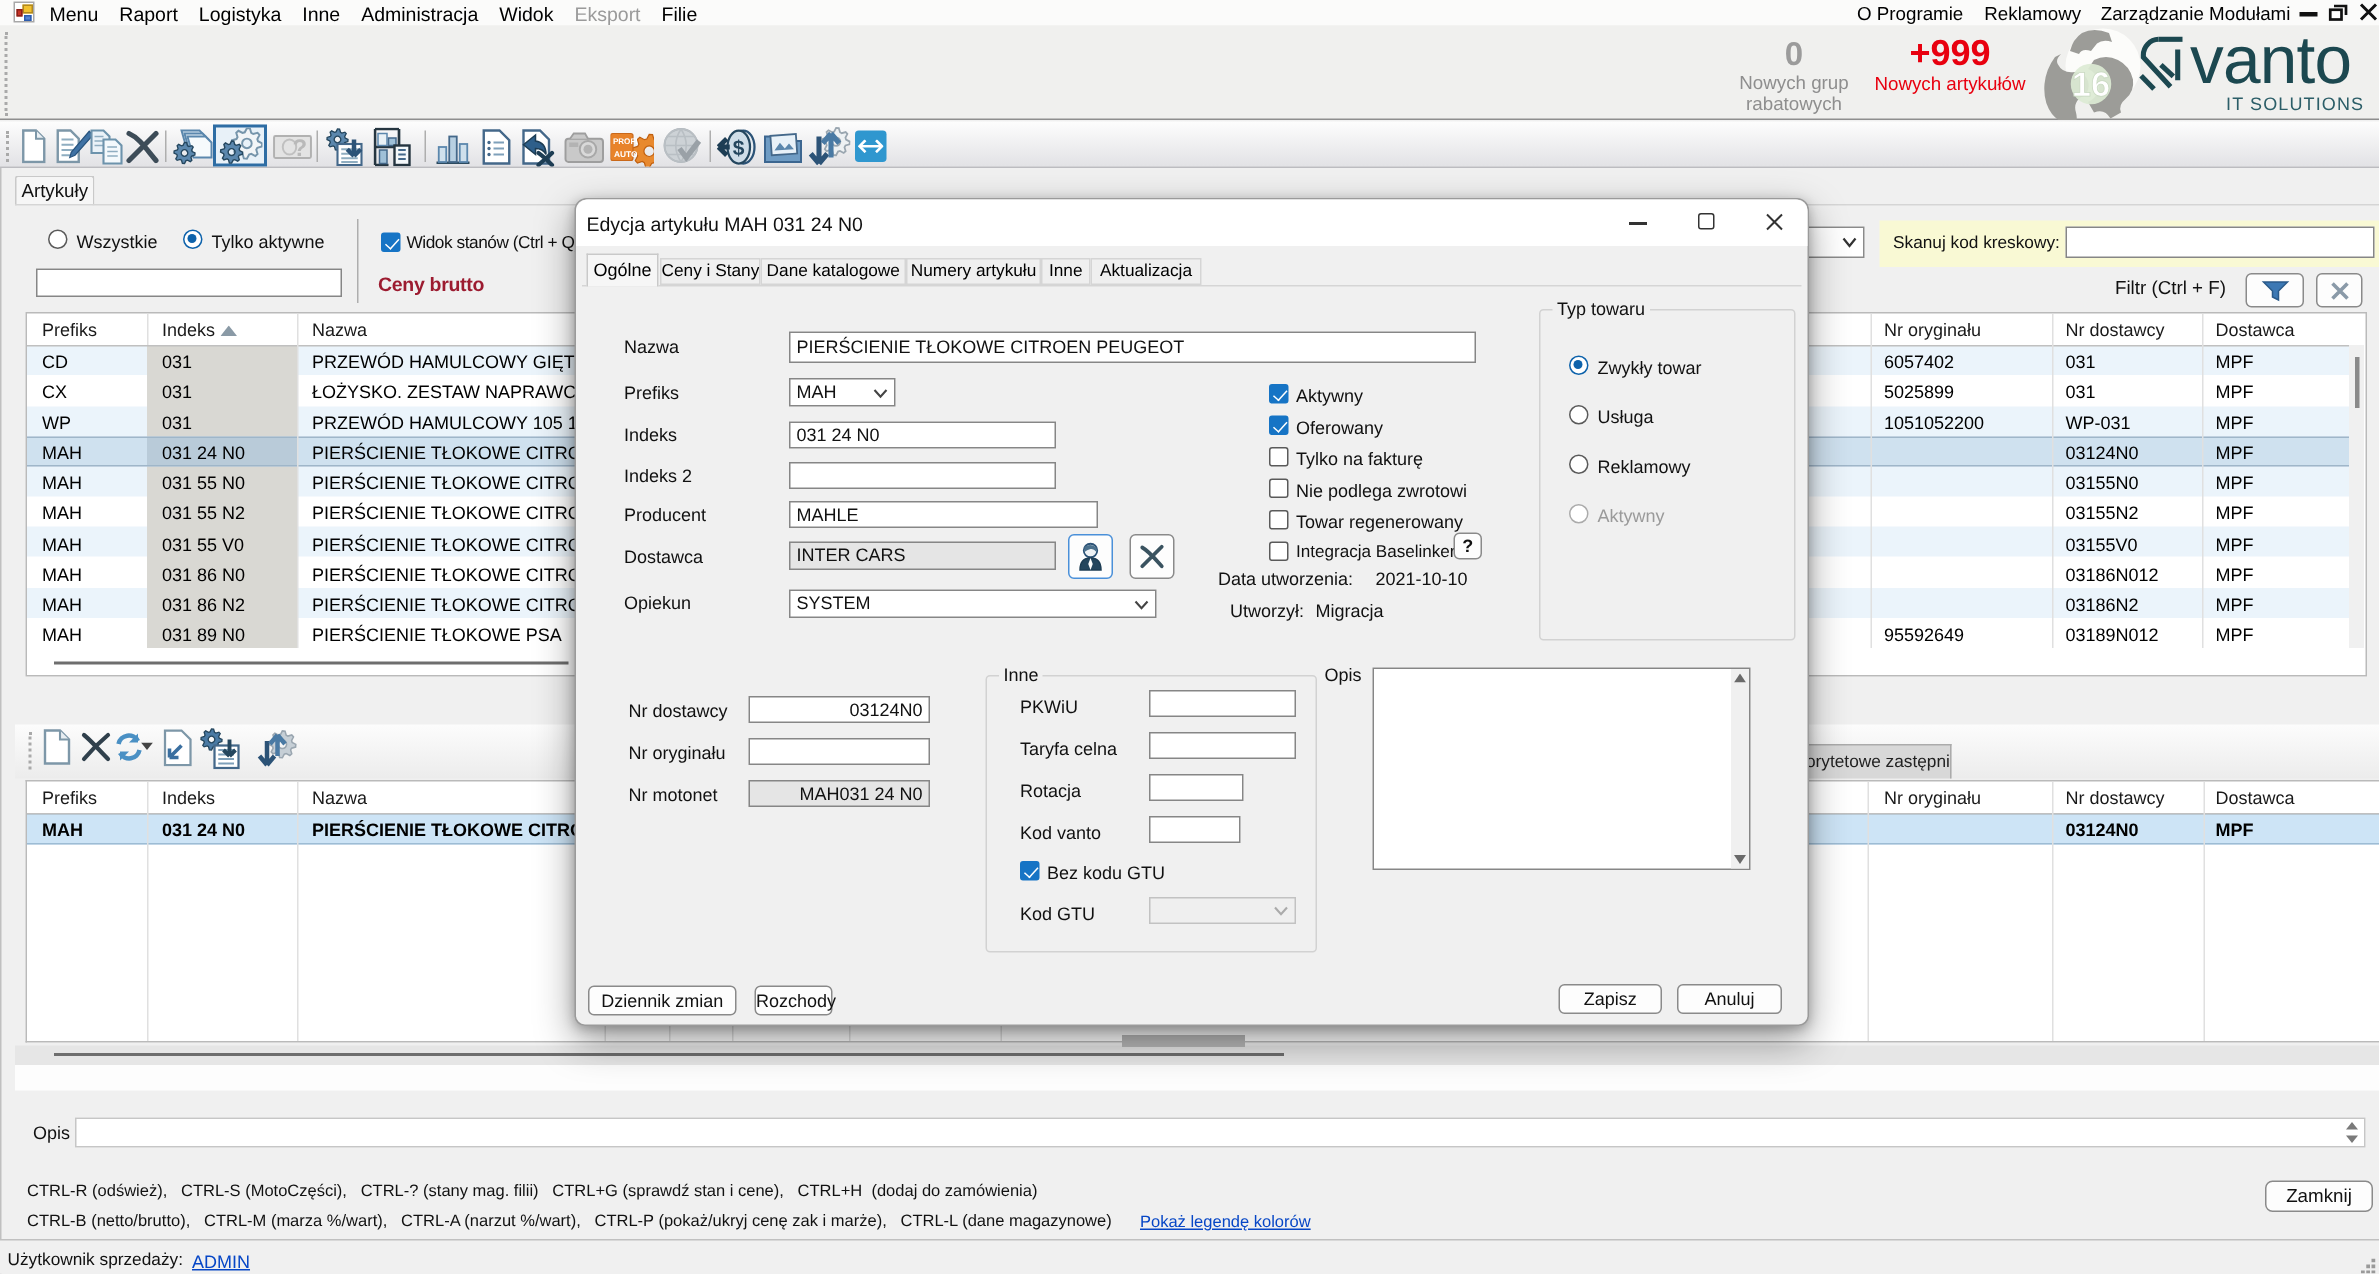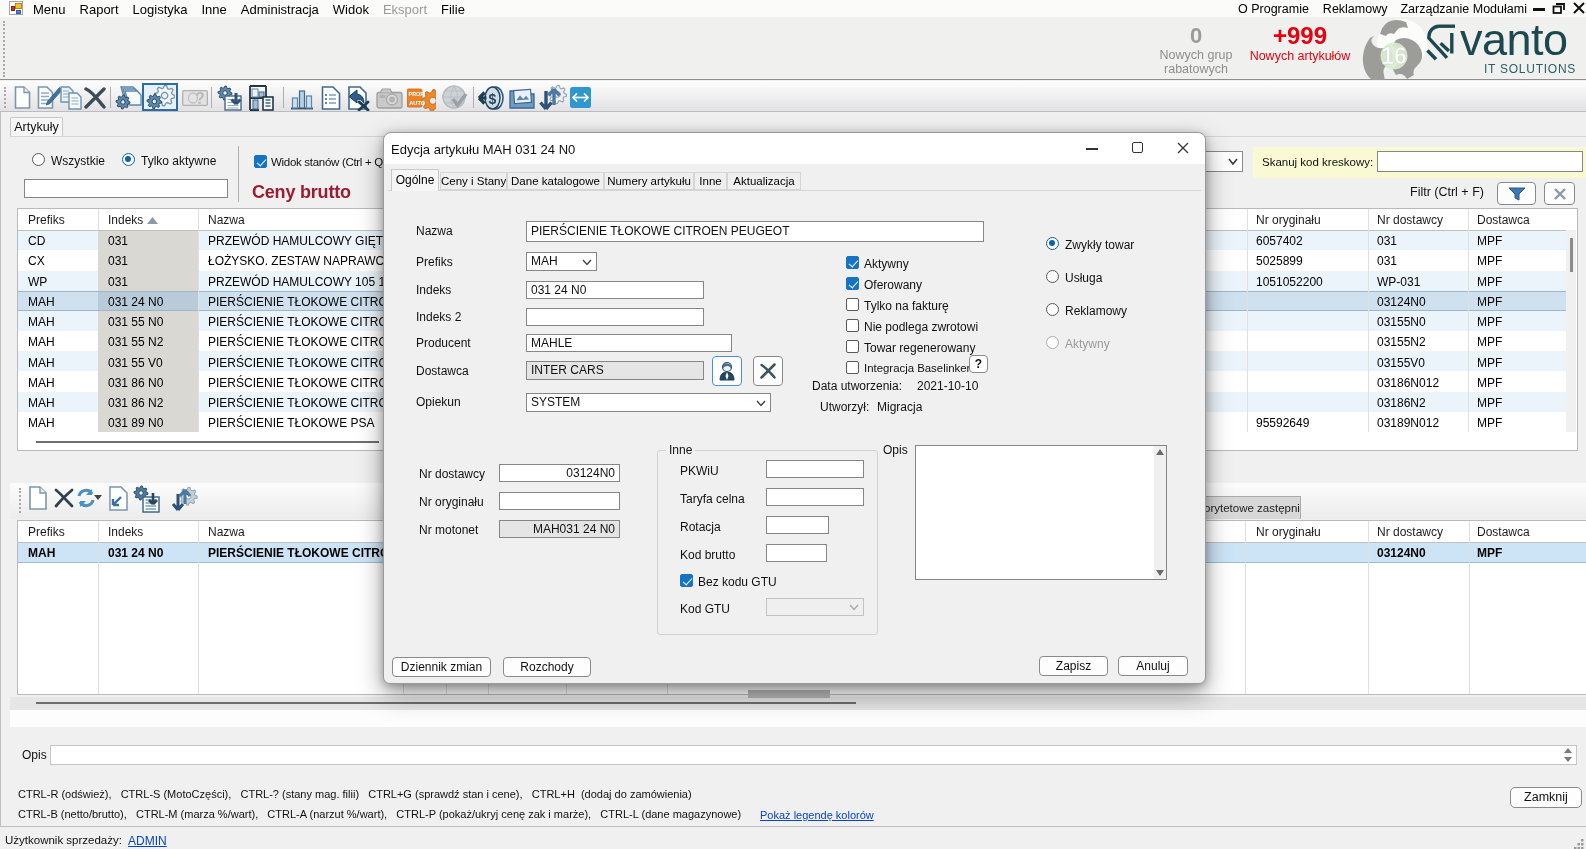--- a/index.html
+++ b/index.html
@@ -214,21 +214,21 @@
 <div class="abs" style="left:10px;top:117px;width:53px;height:20px;background:#f6f6f6;border:1px solid #c9c9c9;border-bottom:none;border-radius:2px 2px 0 0;font-size:12.5px;color:#111;text-align:center;line-height:19px">Artykuły</div>
 <div class="abs" style="left:10px;top:136px;width:1576px;height:1px;background:#d5d5d5"></div>
 
 <div class="rad" style="left:32px;top:153px"></div>
 <div class="lbl" style="left:51px;top:154px">Wszystkie</div>
 <div class="rad on" style="left:122px;top:153px"></div>
 <div class="lbl" style="left:141px;top:154px">Tylko aktywne</div>
 <div class="vsep" style="left:238px;top:146px;height:56px"></div>
 <div class="cb on" style="left:254px;top:155px"></div>
 <div class="lbl" style="left:271px;top:156px;font-size:11.5px;letter-spacing:-0.3px">Widok stanów (Ctrl + Q)</div>
-<div class="lbl" style="left:252px;top:182px;font-weight:bold;font-size:18px;letter-spacing:-0.2px;color:#9c1b30">Ceny brutto</div>
+<div class="lbl" style="left:252px;top:182px;font-weight:bold;font-size:13px;letter-spacing:-0.2px;color:#9c1b30">Ceny brutto</div>
 <div class="fld" style="left:24px;top:179px;width:204px;height:19px"></div>
 
 <div class="abs" id="table1" style="left:17px;top:208px;width:1561px;height:243px;background:#fff;border:1px solid #bababa;overflow:hidden">
   <div class="abs" style="left:0;top:21.2px;width:1548px;height:20.2px;background:#ebf4fb"></div>
   <div class="abs" style="left:0;top:61.6px;width:1548px;height:20.2px;background:#ebf4fb"></div>
   <div class="abs" style="left:0;top:101.8px;width:1548px;height:20.2px;background:#ebf4fb"></div>
   <div class="abs" style="left:0;top:142.2px;width:1548px;height:20.2px;background:#ebf4fb"></div>
   <div class="abs" style="left:0;top:182.6px;width:1548px;height:20.2px;background:#ebf4fb"></div>
   <div class="abs" style="left:80px;top:21px;width:100px;height:202px;background:#d9d8d3"></div>
   <div class="abs" style="left:0;top:81.8px;width:1548px;height:20.2px;background:#cfe1ef;border-top:1px solid #9fb6c9;border-bottom:1px solid #9fb6c9"></div>
@@ -475,20 +475,23 @@
   <div class="cb" style="left:462px;top:207px"></div>
     <div class="lbl" style="left:480px;top:208px">Towar regenerowany</div>
   <div class="cb" style="left:462px;top:228px"></div>
     <div class="lbl" style="left:480px;top:229px;font-size:11.4px">Integracja Baselinker</div>
   <div class="btn" style="left:585px;top:222px;width:19px;height:18px;font-weight:bold;line-height:16px">?</div>
   <div class="lbl" style="left:428px;top:246px">Data utworzenia:</div>
     <div class="lbl" style="left:533px;top:246px">2021-10-10</div>
   <div class="lbl" style="left:436px;top:267px">Utworzył:</div>
     <div class="lbl" style="left:493px;top:267px">Migracja</div>
 
+  <div class="grp" style="left:642px;top:73px;width:171px;height:221px">
+      <span>Typ towaru</span>
+    </div>
   <div class="rad on" style="left:662px;top:104px"></div>
     <div class="lbl" style="left:681px;top:105px">Zwykły towar</div>
   <div class="rad" style="left:662px;top:137px"></div>
     <div class="lbl" style="left:681px;top:138px">Usługa</div>
   <div class="rad" style="left:662px;top:170px"></div>
     <div class="lbl" style="left:681px;top:171px">Reklamowy</div>
   <div class="rad" style="left:662px;top:203px;border-color:#ababab"></div>
     <div class="lbl" style="left:681px;top:204px;color:#9a9a9a">Aktywny</div>
 
   <div class="lbl" style="left:35px;top:334px">Nr dostawcy</div>
@@ -500,21 +503,21 @@
 
   <div class="grp" style="left:273px;top:317px;width:221px;height:185px">
       <span>Inne</span>
     </div>
   <div class="lbl" style="left:296px;top:331px">PKWiU</div>
   <div class="fld" style="left:382px;top:327px;width:98px;height:18px"></div>
   <div class="lbl" style="left:296px;top:359px">Taryfa celna</div>
   <div class="fld" style="left:382px;top:355px;width:98px;height:18px"></div>
   <div class="lbl" style="left:296px;top:387px">Rotacja</div>
   <div class="fld" style="left:382px;top:383px;width:63px;height:18px"></div>
-  <div class="lbl" style="left:296px;top:415px">Kod brutto</div>
+  <div class="lbl" style="left:296px;top:415px">Kod vanto</div>
   <div class="fld" style="left:382px;top:411px;width:61px;height:18px"></div>
   <div class="cb on" style="left:296px;top:441px"></div>
     <div class="lbl" style="left:314px;top:442px">Bez kodu GTU</div>
   <div class="lbl" style="left:296px;top:469px">Kod GTU</div>
   <div class="fld" style="left:382px;top:465px;width:98px;height:18px;background:#efefef;border-color:#c2c2c2"></div>
   <svg class="abs" style="left:465px;top:471px" width="10" height="7">
       <path d="M1 1 L5 5.5 L9 1" stroke="#aaa" stroke-width="1.4" fill="none"></path>
     </svg>
 
   <div class="lbl" style="left:499px;top:310px">Opis</div>
@@ -522,16 +525,16 @@
   <div class="abs" style="left:770px;top:313px;width:12px;height:133px;background:#f0f0f0">
     <svg class="abs" style="left:2px;top:3px" width="8" height="6">
         <path d="M4 0 L8 6 L0 6 Z" fill="#6a6a6a"></path>
       </svg>
     <svg class="abs" style="left:2px;top:124px" width="8" height="6">
         <path d="M0 0 L8 0 L4 6 Z" fill="#6a6a6a"></path>
       </svg>
   </div>
 
   <div class="btn" style="left:8px;top:524px;width:99px;height:20px;line-height:18px">Dziennik zmian</div>
-  <div class="btn" style="left:119px;top:524px;width:88px;height:20px;line-height:18px">Rozchody</div>
+  <div class="btn" style="left:119px;top:524px;width:52px;height:20px;line-height:18px">Rozchody</div>
   <div class="btn" style="left:655px;top:523px;width:69px;height:20px;line-height:18px">Zapisz</div>
   <div class="btn" style="left:734px;top:523px;width:70px;height:20px;line-height:18px">Anuluj</div>
 </div>
 
 </body></html>

